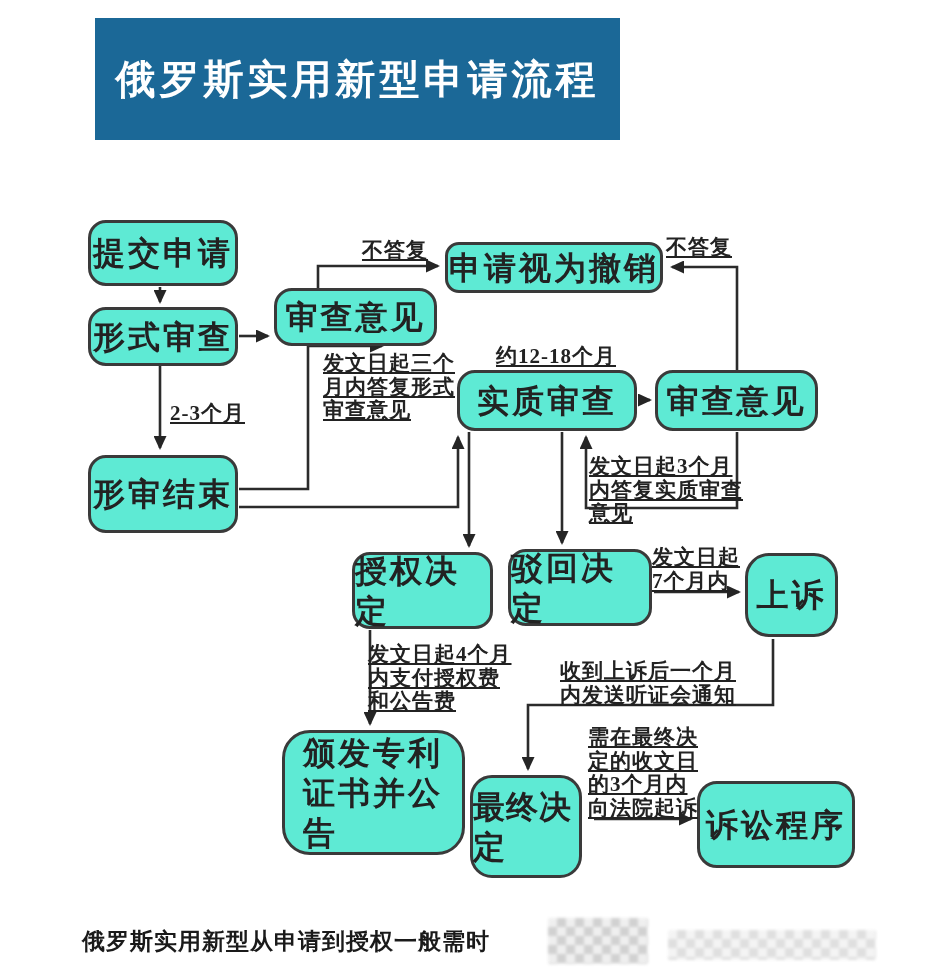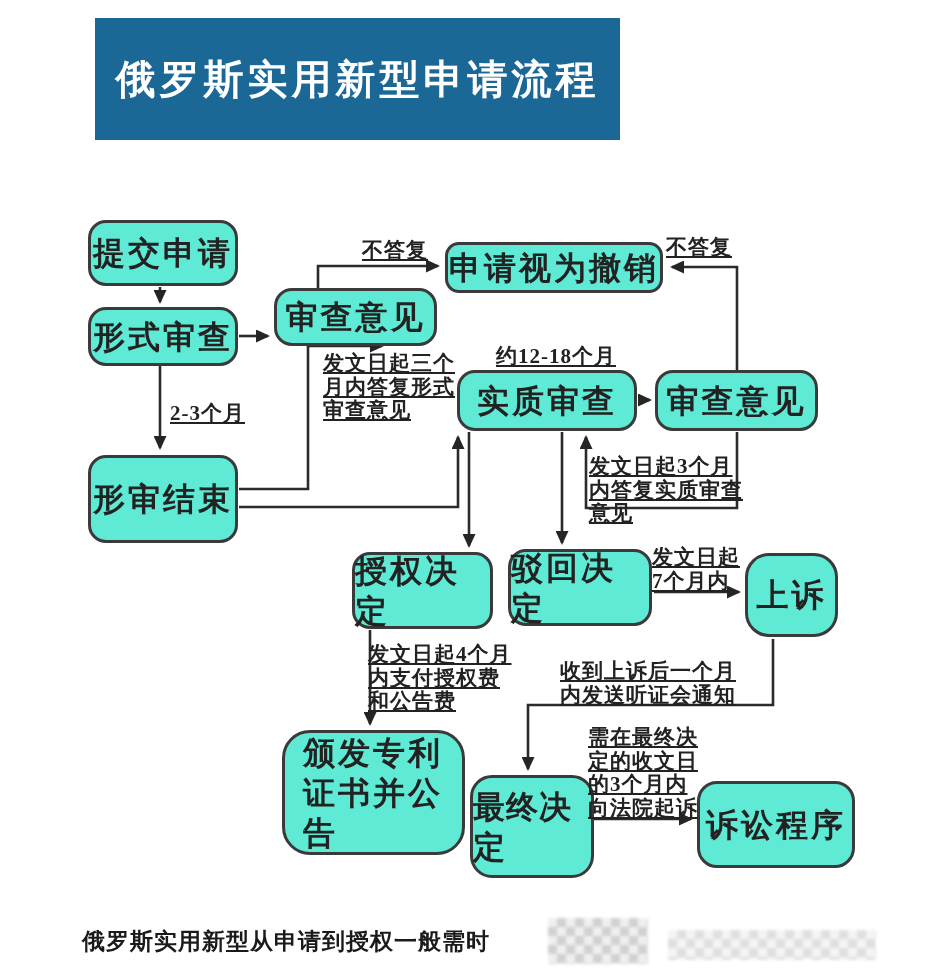--- a/index.html
+++ b/index.html
@@ -78,31 +78,31 @@
   <div class="node" style="left:88px;top:307px;width:150px;height:59px;">形式审查</div>
 
   <div class="node" style="left:274px;top:288px;width:163px;height:58px;">审查意见</div>
 
   <div class="node" style="left:445px;top:242px;width:218px;height:51px;border-radius:14px;">申请视为撤销</div>
 
   <div class="node" style="left:457px;top:370px;width:180px;height:61px;">实质审查</div>
 
   <div class="node" style="left:655px;top:370px;width:163px;height:61px;">审查意见</div>
 
-  <div class="node" style="left:88px;top:455px;width:150px;height:88px;">形审结束</div>
+  <div class="node" style="left:88px;top:455px;width:150px;height:78px;">形审结束</div>
 
   <div class="node" style="left:352px;top:552px;width:141px;height:77px;">授权决定</div>
 
   <div class="node" style="left:508px;top:549px;width:144px;height:77px;">驳回决定</div>
 
   <div class="node" style="left:745px;top:553px;width:93px;height:84px;border-radius:24px;">上诉</div>
 
   <div class="node" style="left:282px;top:730px;width:183px;height:125px;border-radius:28px;padding:0 18px;">颁发专利证书并公告</div>
 
-  <div class="node" style="left:470px;top:775px;width:124px;height:103px;border-radius:22px;letter-spacing:1px;">最终决定</div>
+  <div class="node" style="left:470px;top:775px;width:112px;height:103px;border-radius:22px;letter-spacing:1px;">最终决定</div>
 
   <div class="node" style="left:697px;top:781px;width:158px;height:87px;border-radius:20px;">诉讼程序</div>
 
   <div class="lbl" style="left:362px;top:239px;">不答复</div>
 
   <div class="lbl" style="left:666px;top:236px;">不答复</div>
 
   <div class="lbl" style="left:170px;top:402px;">2-3个月</div>
 
   <div class="lbl" style="left:323px;top:352px;">发文日起三个

